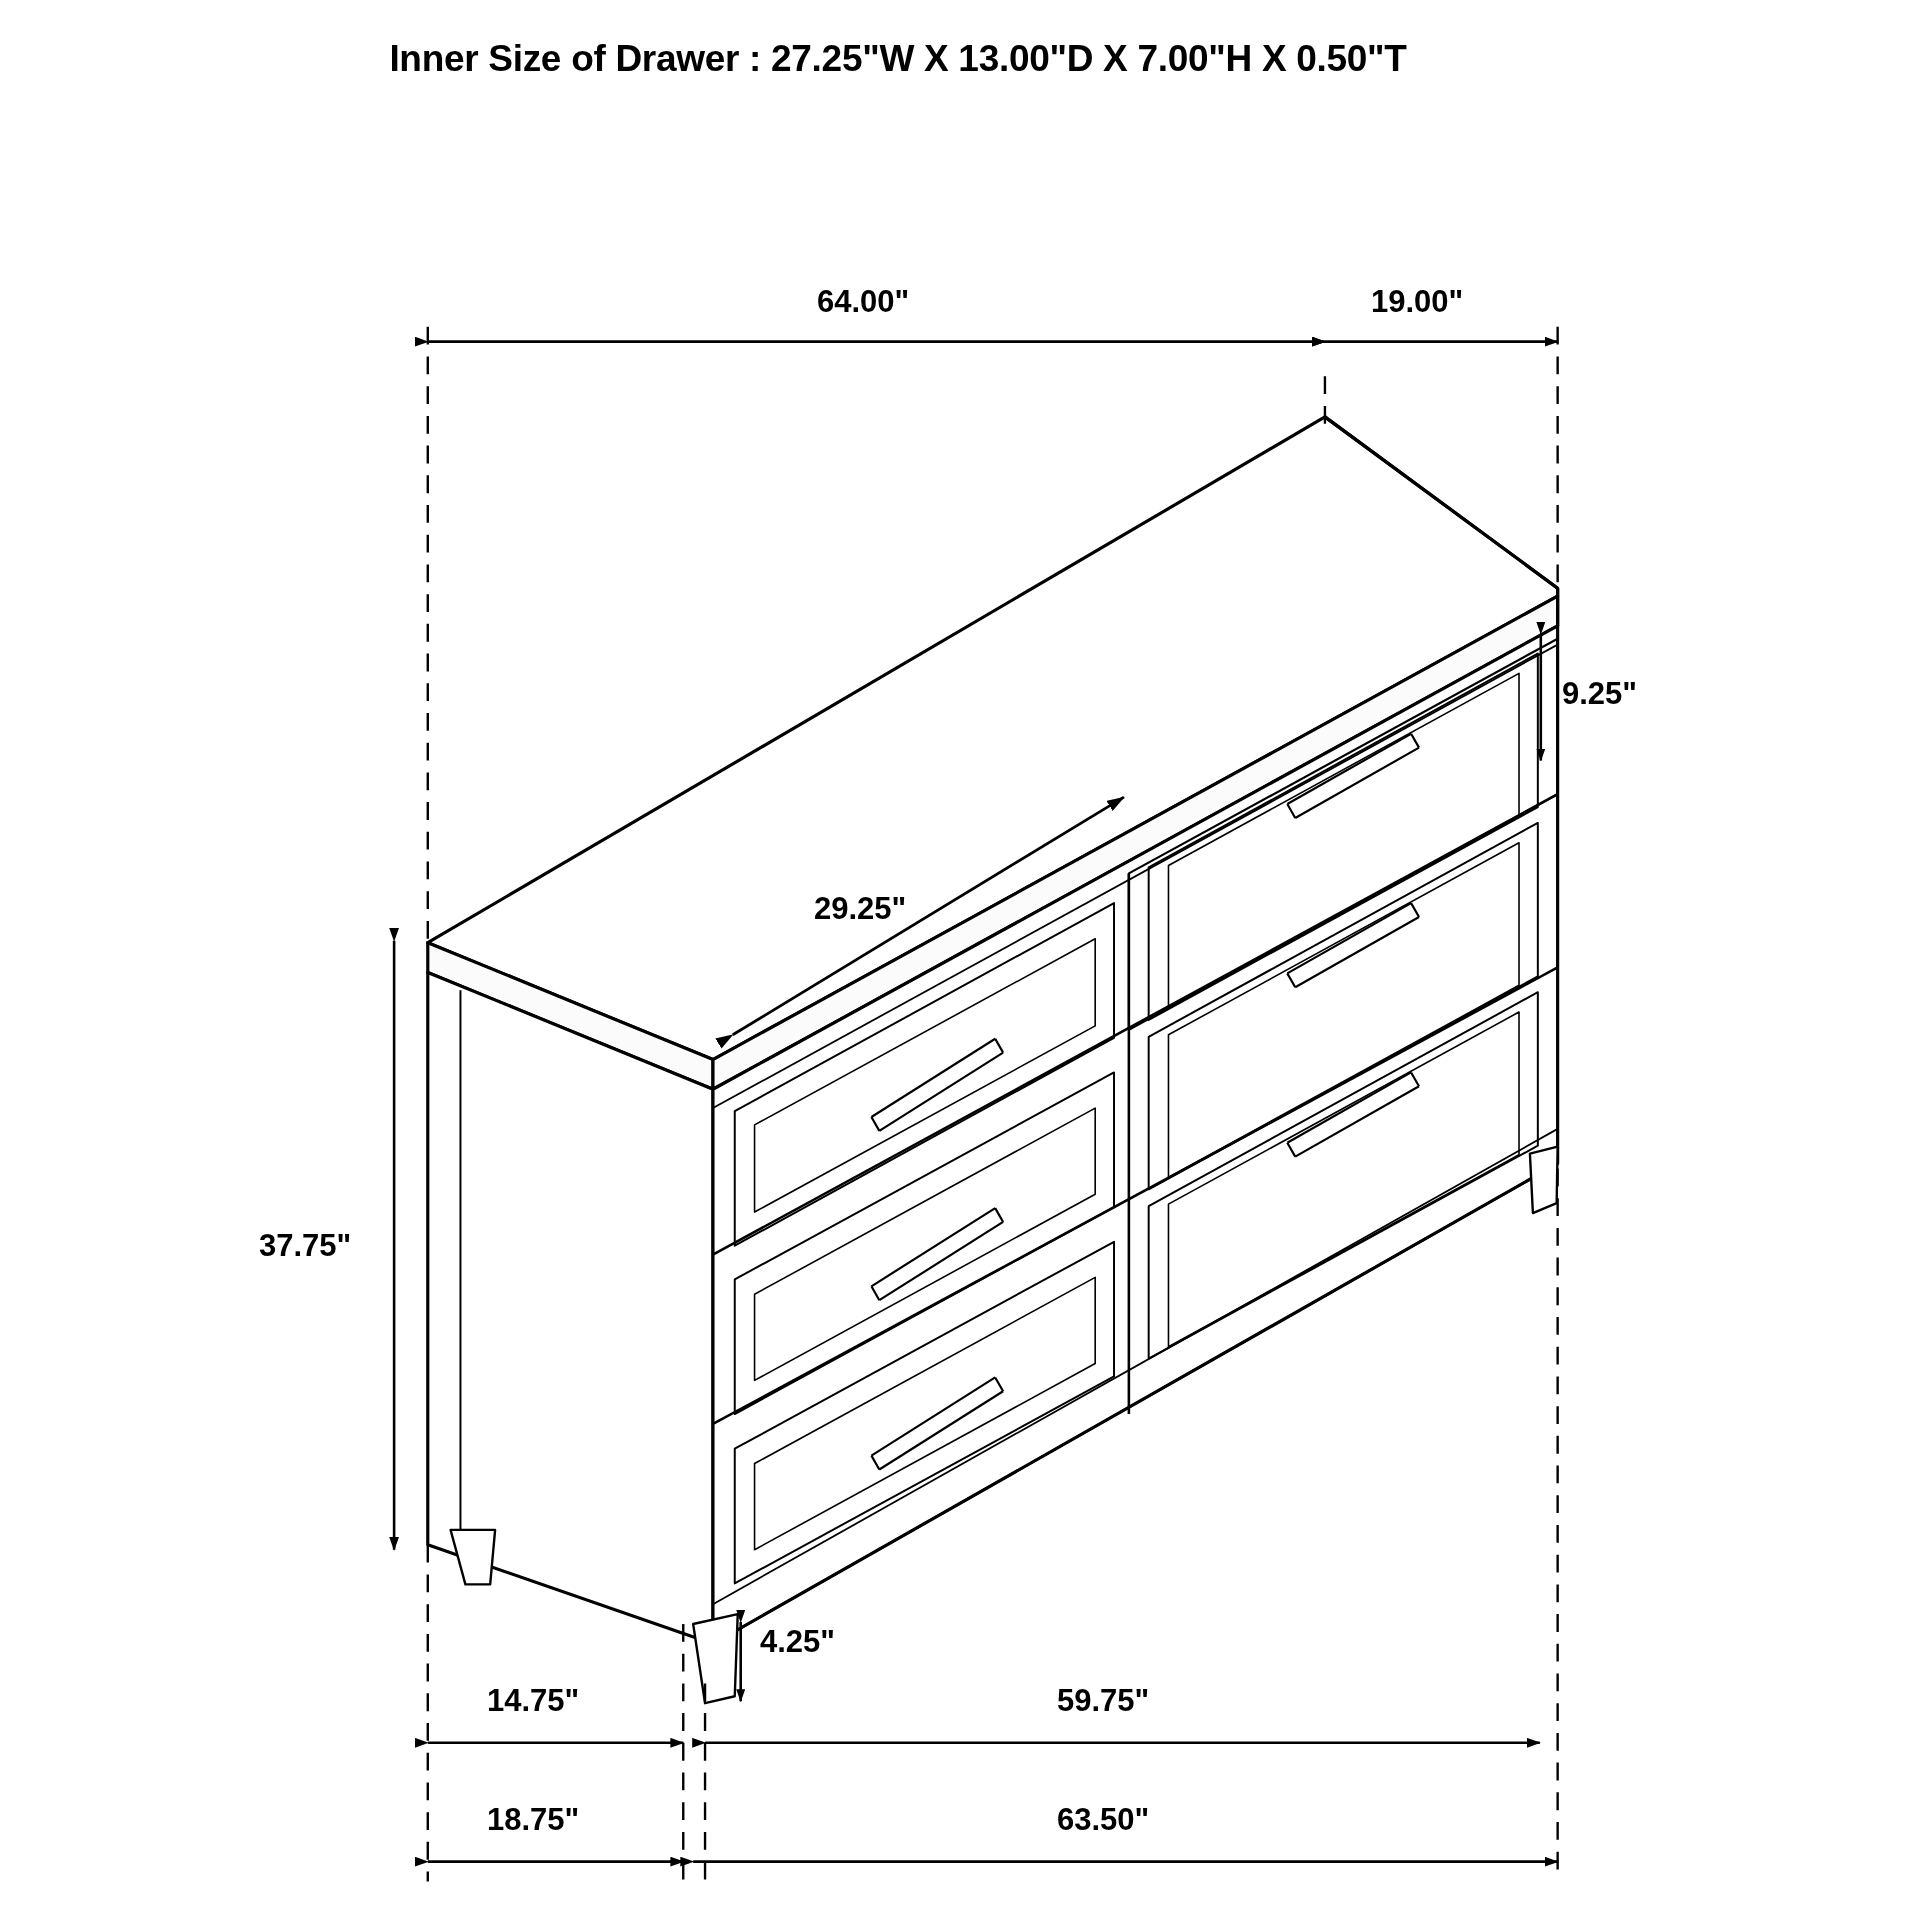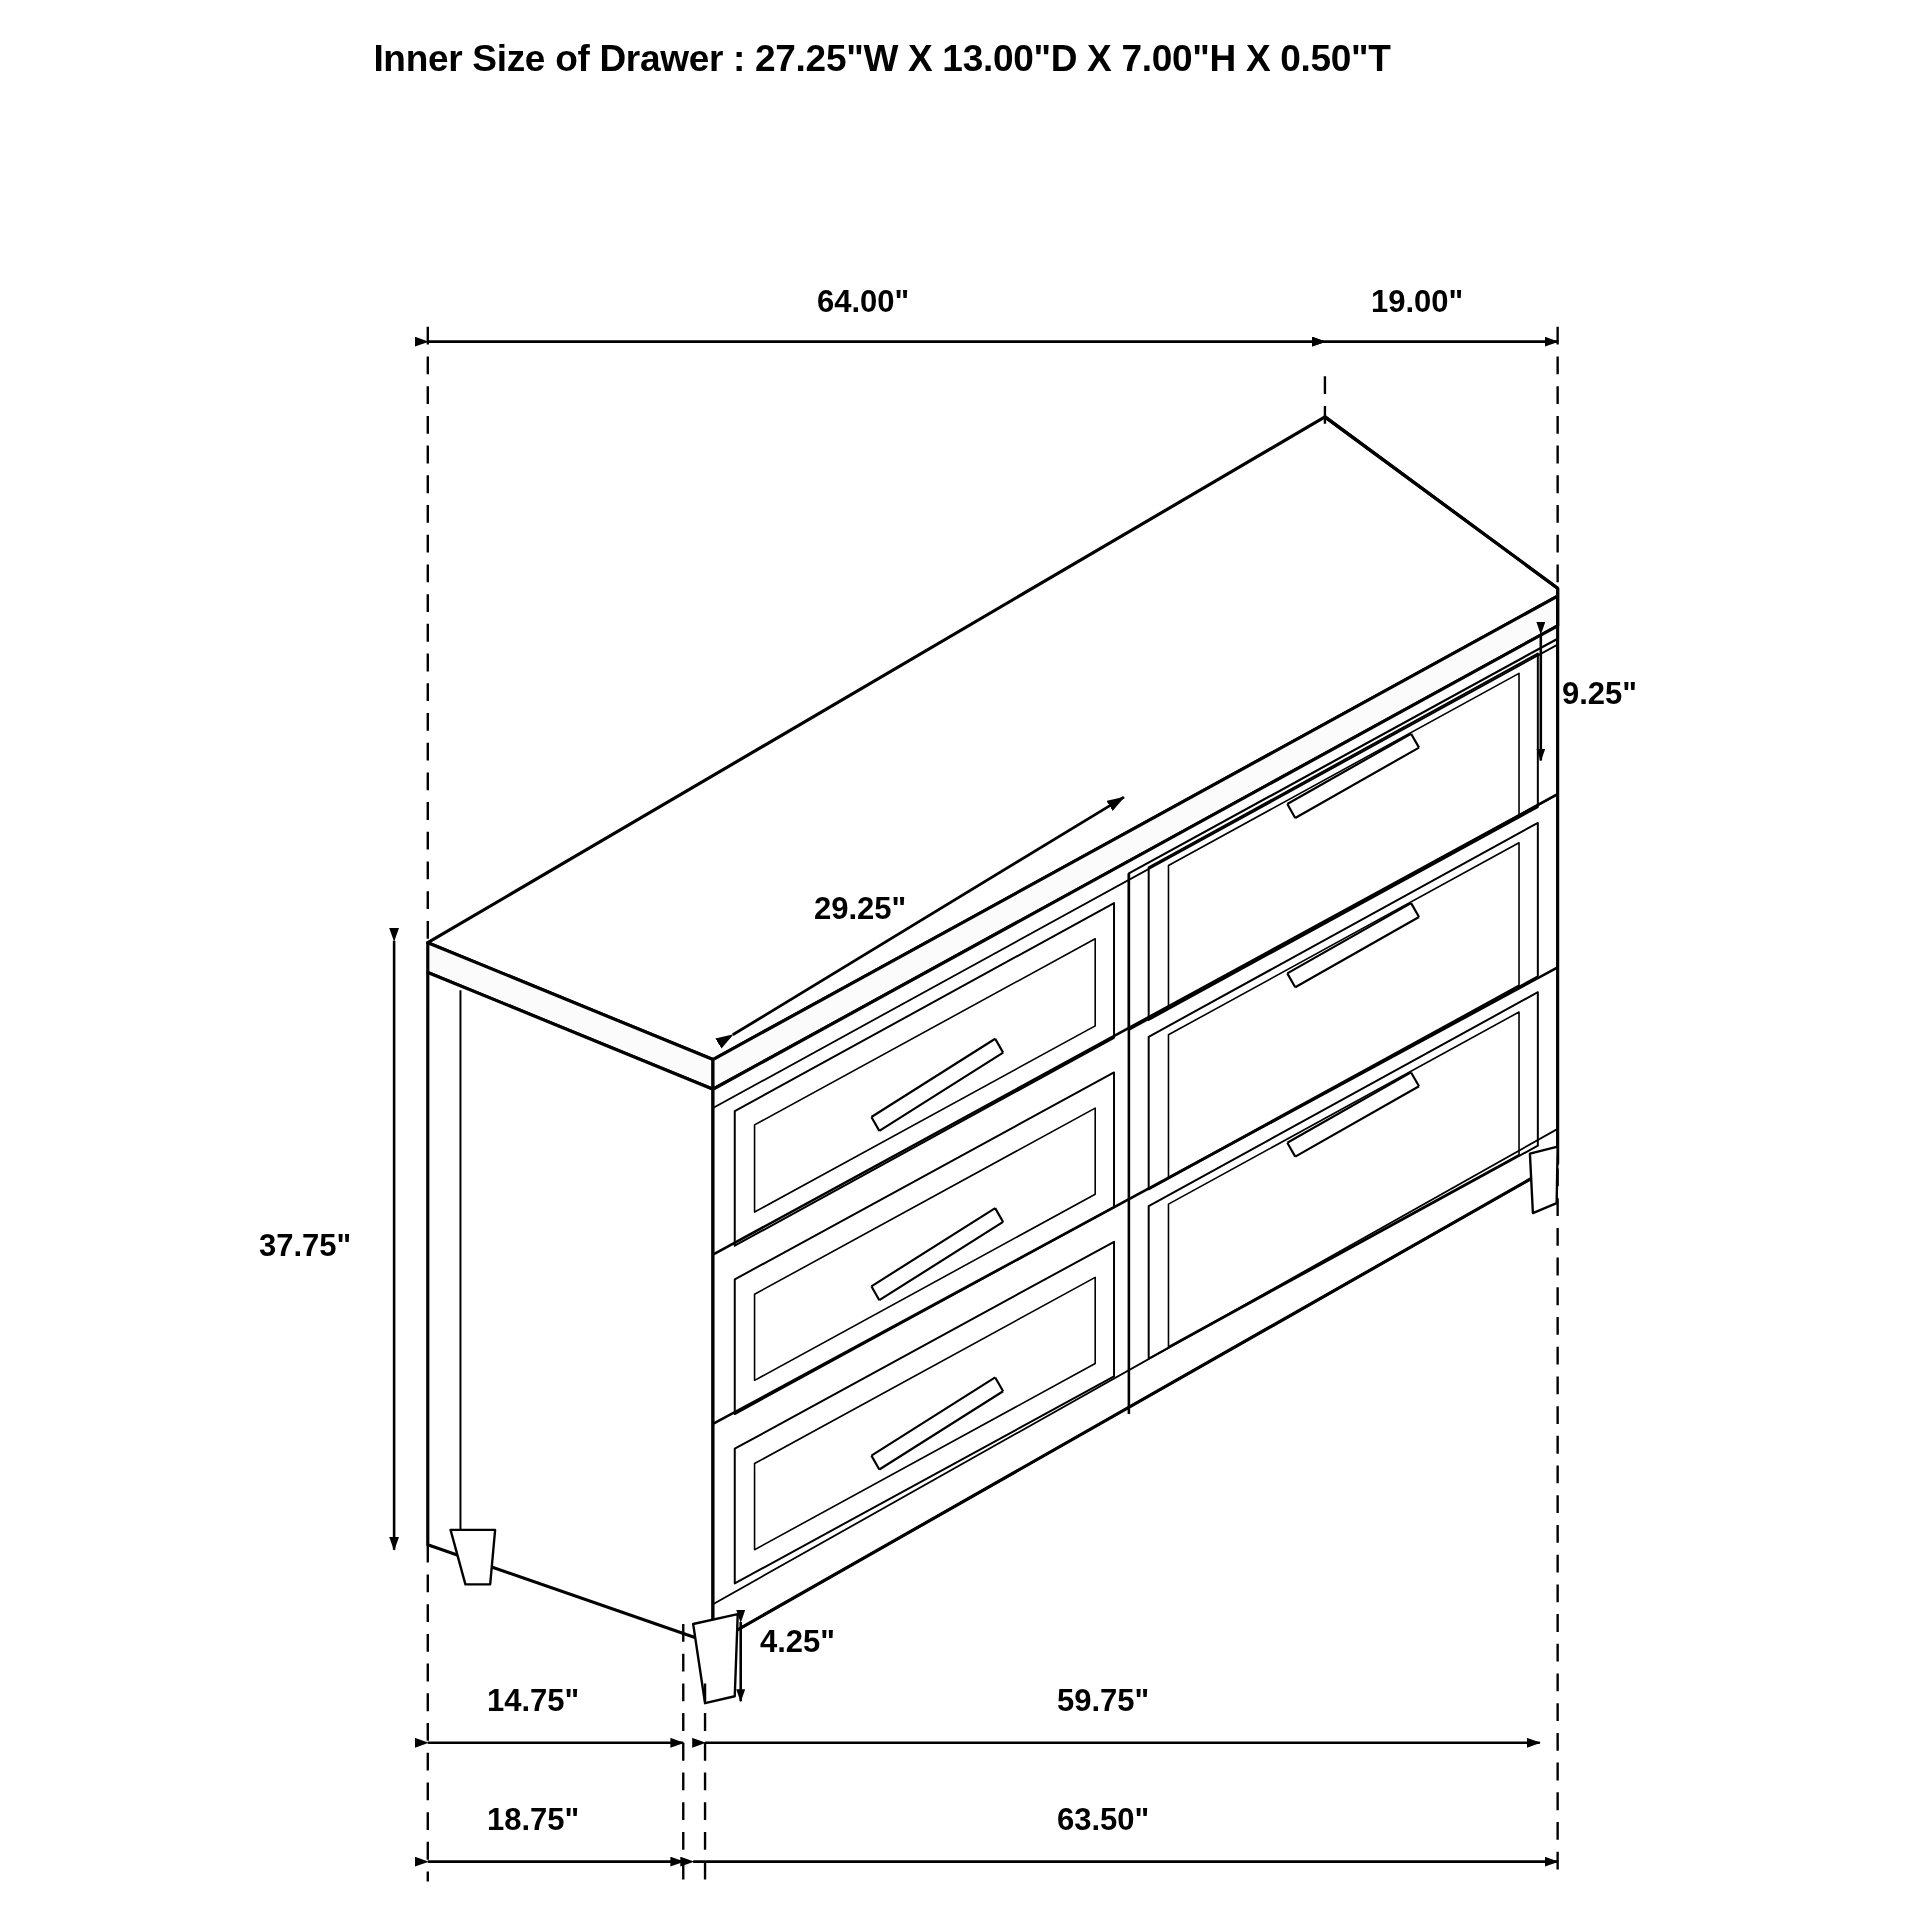--- a/index.html
+++ b/index.html
@@ -11,20 +11,21 @@
     overflow:hidden;
   }
   #stage{position:relative;width:1927px;height:1927px;}
   .title{
     position:absolute;
     top:38px;left:0;width:1764px;
     text-align:center;
     font-size:37px;
     font-weight:bold;
     letter-spacing:-0.3px;
+    padding-left:16px;
   }
   .dimlabel{
     position:absolute;
     font-size:31px;
     font-weight:bold;
     white-space:nowrap;
   }
   svg{position:absolute;top:0;left:0;}
 </style>
 </head>

